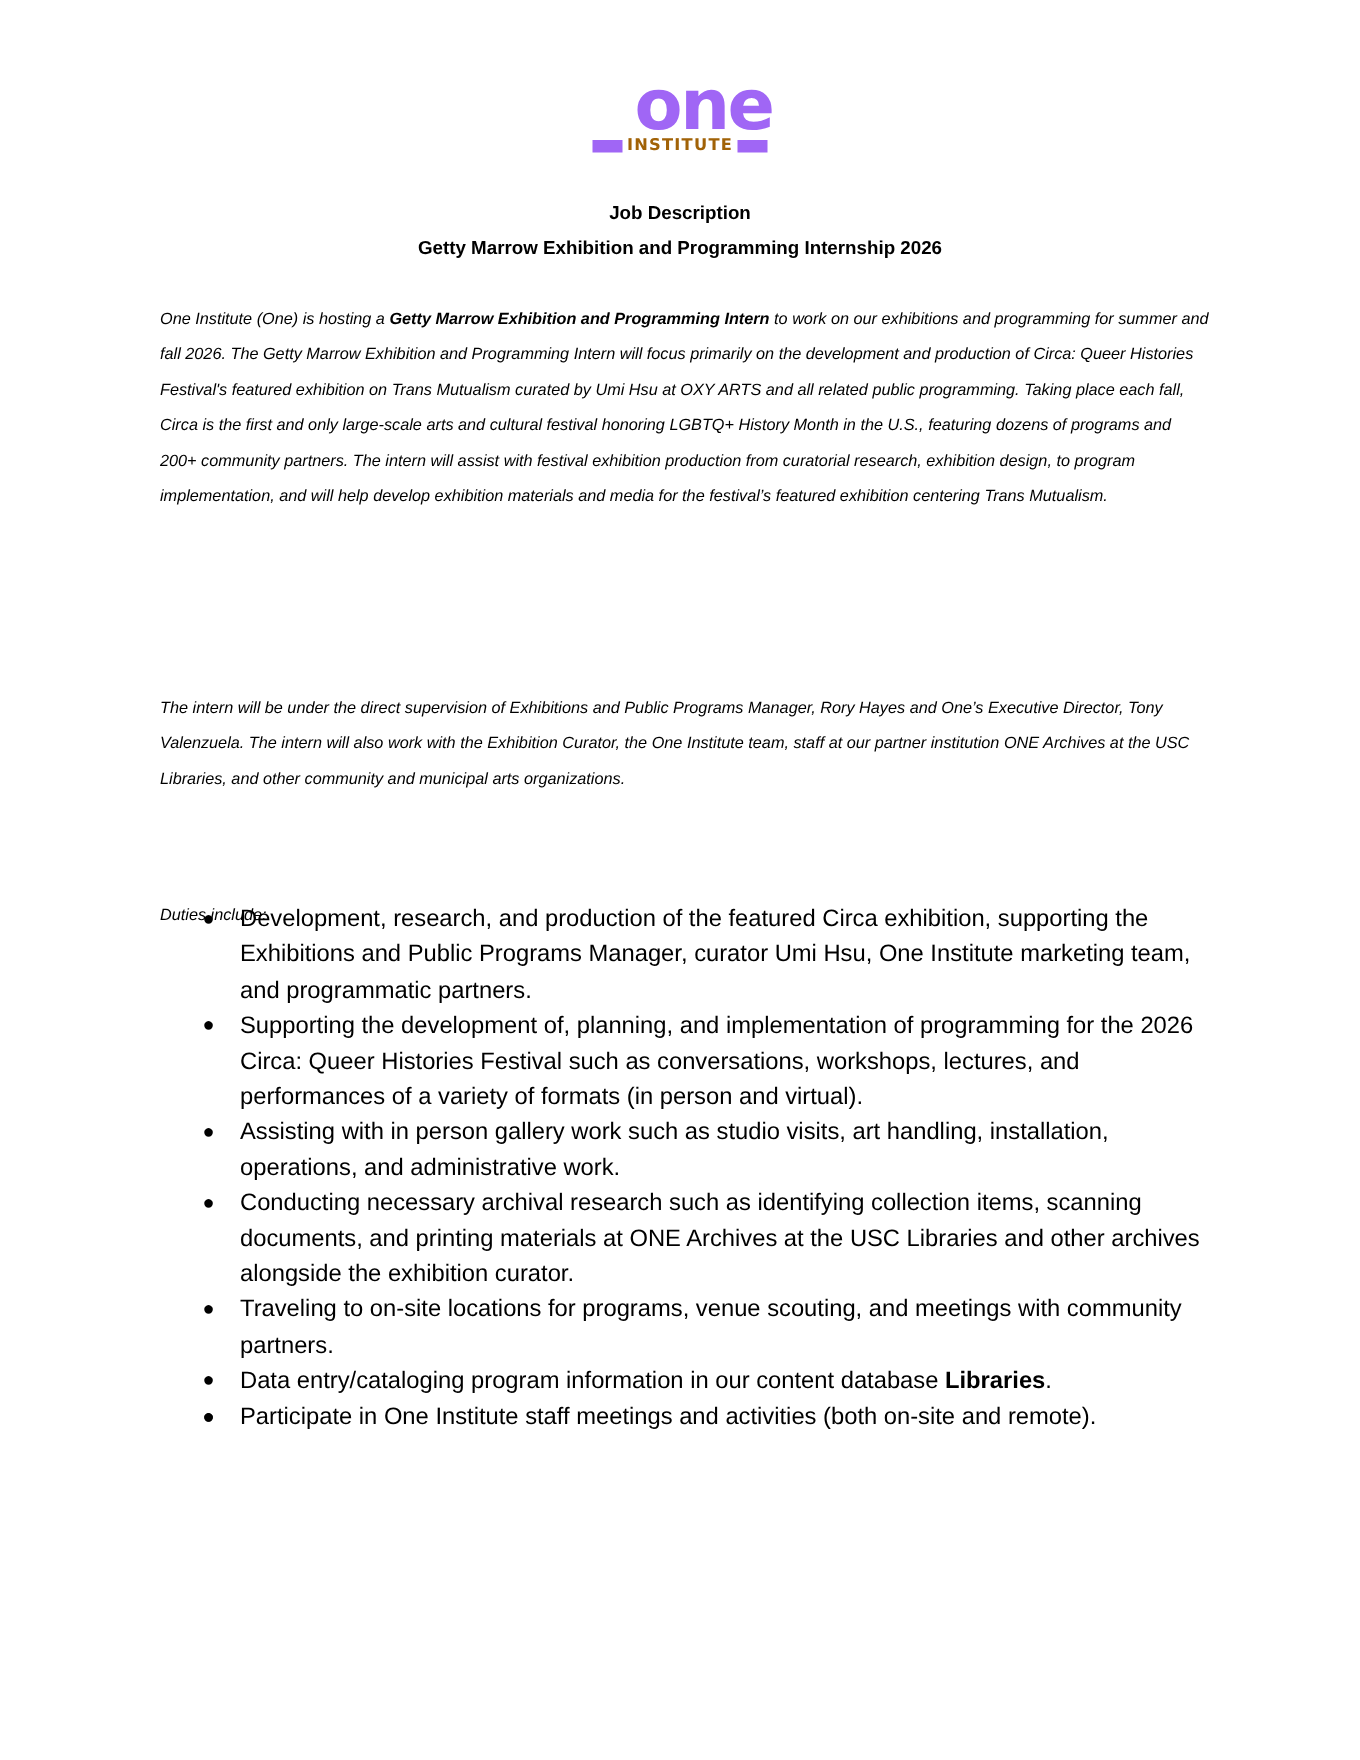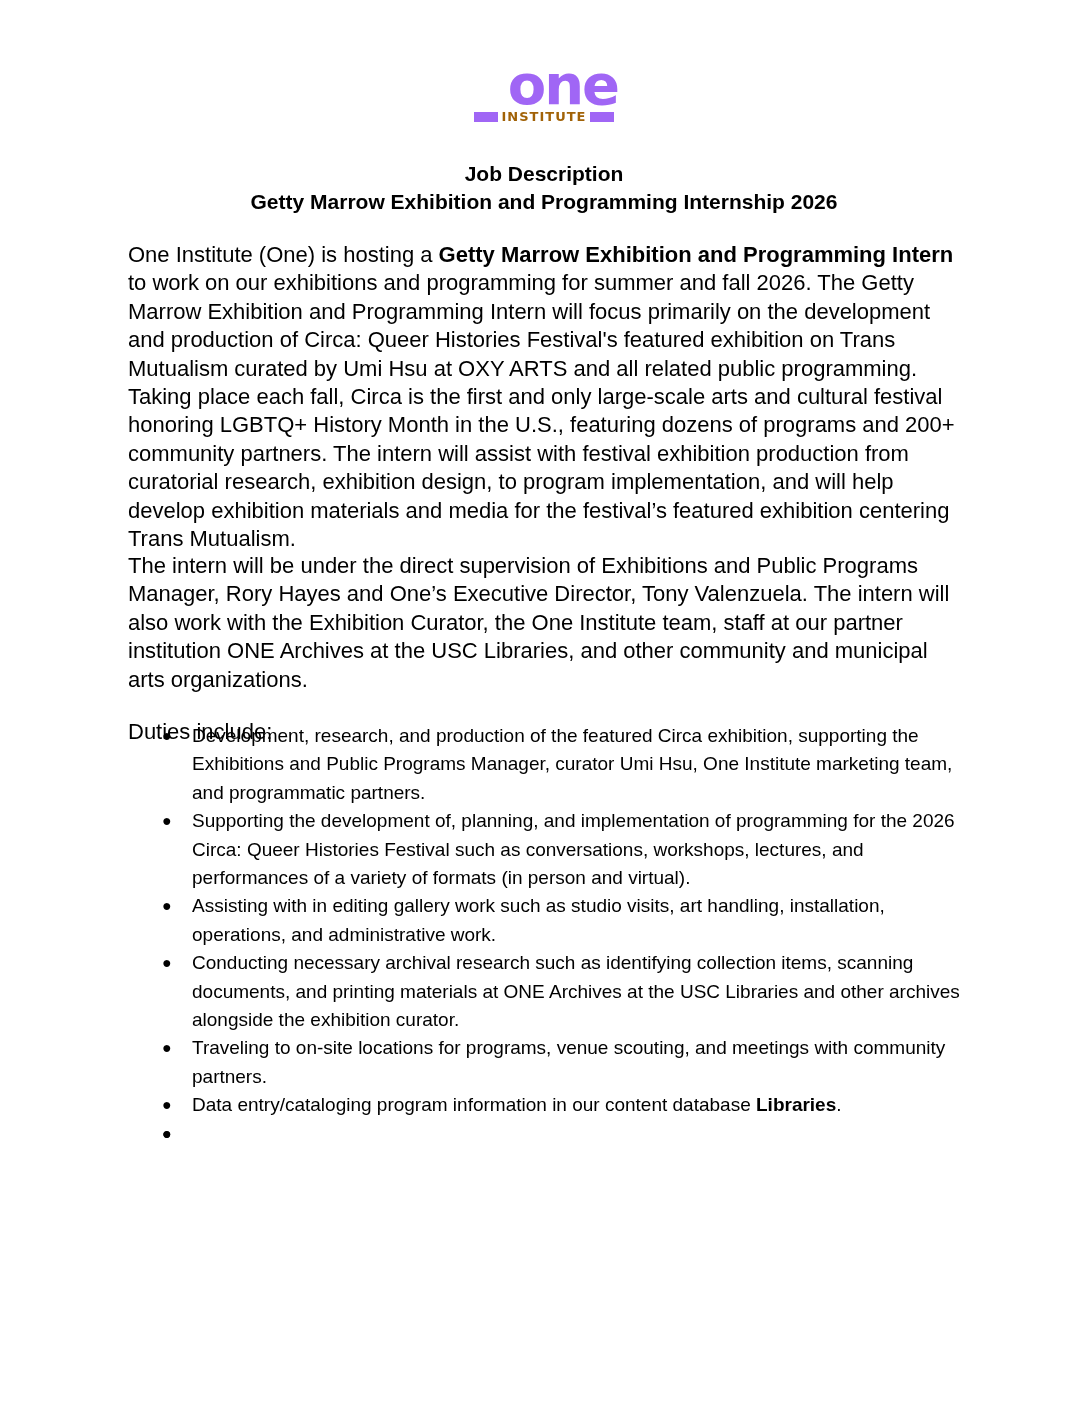--- a/index.html
+++ b/index.html
@@ -5,24 +5,24 @@
   html, body { margin:0; padding:0; background:#fff; }
   body { width:1088px; height:1408px; position:relative; overflow:hidden;
          font-family:"Liberation Sans", sans-serif; color:#000; }
   .logo { position:absolute; left:470px; top:62px; width:148px; text-align:right; }
   .logo-word { font-family:"DejaVu Sans", sans-serif; font-weight:bold; font-size:56px; line-height:46px;
                letter-spacing:-2px; color:#a066f5; }
   .logo-sub { display:flex; align-items:center; justify-content:center; gap:4px; margin-top:2px; }
   .logo-bar { width:24px; height:10px; background:#a066f5; }
   .logo-sub-text { font-family:"DejaVu Sans", sans-serif; font-weight:bold; font-size:13px; line-height:14px;
                    color:#a16207; letter-spacing:1px; }
-  .title { position:absolute; left:0; width:1088px; text-align:center; font-weight:bold; font-size:21px; }
+  .title { position:absolute; left:0; width:1088px; text-align:center; font-weight:bold; font-size:15px; }
   .t1 { top:162px; }
   .t2 { top:190px; }
-  .para { position:absolute; left:128px; width:840px; font-size:22px; line-height:28.4px; }
+  .para { position:absolute; left:128px; width:840px; font-size:13px; line-height:28.4px;font-style:italic; }
   .p1 { top:241px; }
   .p2 { top:552px; }
   .p3 { top:718px; }
   ul.duties { position:absolute; left:128px; top:722px; width:840px; margin:0; padding:0; list-style:none;
               font-size:19px; line-height:28.4px; }
   ul.duties li { position:relative; padding-left:64px; }
   ul.duties li .bullet { position:absolute; left:34px; top:0; font-size:16px; }
   b { font-weight:bold; }
 </style>
 </head>
@@ -42,19 +42,19 @@
 
 <p class="para p1" style="margin:0"><span>One Institute (One) is hosting a </span><b>Getty Marrow Exhibition and Programming Intern</b><span> to work on our exhibitions and programming for summer and fall 2026. The Getty Marrow Exhibition and Programming Intern will focus primarily on the development and production of Circa: Queer Histories Festival's featured exhibition on Trans Mutualism curated by Umi Hsu at OXY ARTS and all related public programming. Taking place each fall, Circa is the first and only large-scale arts and cultural festival honoring LGBTQ+ History Month in the U.S., featuring dozens of programs and 200+ community partners. The intern will assist with festival exhibition production from curatorial research, exhibition design, to program implementation, and will help develop exhibition materials and media for the festival’s featured exhibition centering Trans Mutualism.</span></p>
 
 <p class="para p2" style="margin:0">The intern will be under the direct supervision of Exhibitions and Public Programs Manager, Rory Hayes and One’s Executive Director, Tony Valenzuela. The intern will also work with the Exhibition Curator, the One Institute team, staff at our partner institution ONE Archives at the USC Libraries, and other community and municipal arts organizations.</p>
 
 <p class="para p3" style="margin:0">Duties include:</p>
 
 <ul class="duties">
   <li><span class="bullet">●</span><span>Development, research, and production of the featured Circa exhibition, supporting the Exhibitions and Public Programs Manager, curator Umi Hsu, One Institute marketing team, and programmatic partners.</span></li>
   <li><span class="bullet">●</span><span>Supporting the development of, planning, and implementation of programming for the 2026 Circa: Queer Histories Festival such as conversations, workshops, lectures, and performances of a variety of formats (in person and virtual).</span></li>
-  <li><span class="bullet">●</span><span>Assisting with in editing gallery work such as studio visits, art handling, installation, operations, and administrative work.</span></li>
+  <li><span class="bullet">●</span><span>Assisting with in person gallery work such as studio visits, art handling, installation, operations, and administrative work.</span></li>
   <li><span class="bullet">●</span><span>Conducting necessary archival research such as identifying collection items, scanning documents, and printing materials at ONE Archives at the USC Libraries and other archives alongside the exhibition curator.</span></li>
   <li><span class="bullet">●</span><span>Traveling to on-site locations for programs, venue scouting, and meetings with community partners.</span></li>
   <li><span class="bullet">●</span><span>Data entry/cataloging program information in our content database </span><b>Libraries</b><span>.</span></li>
   <li><span class="bullet">●</span></li>
-  <li><span class="bullet">●</span></li>
+  <li><span class="bullet">●</span><span>Participate in One Institute staff meetings and activities (both on-site and remote).</span></li>
 </ul>
 
 </body></html>

